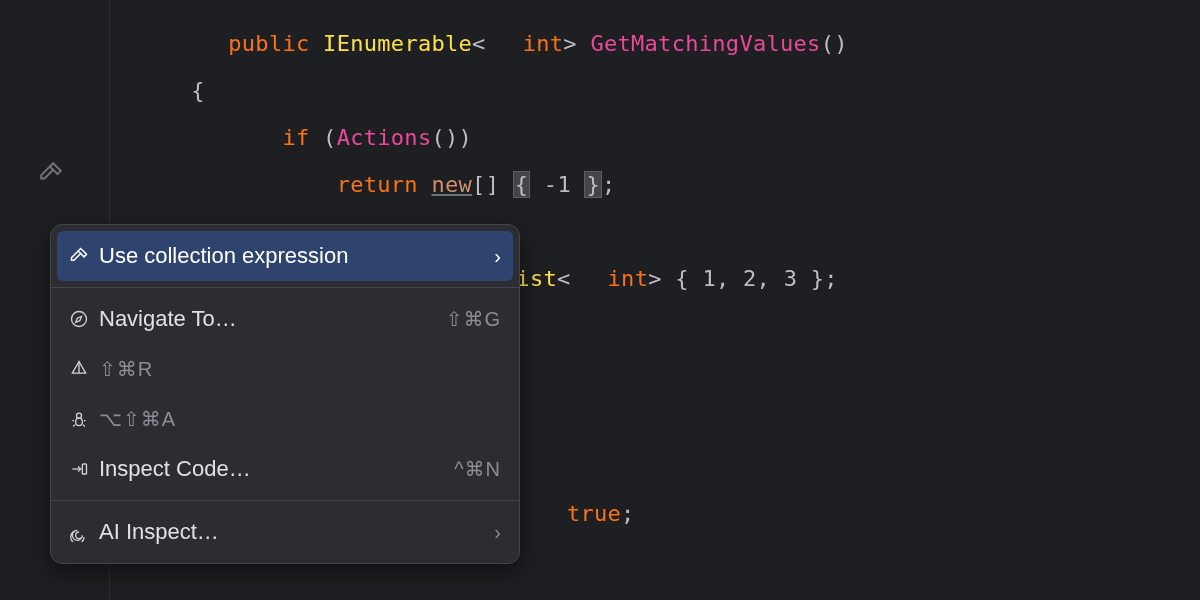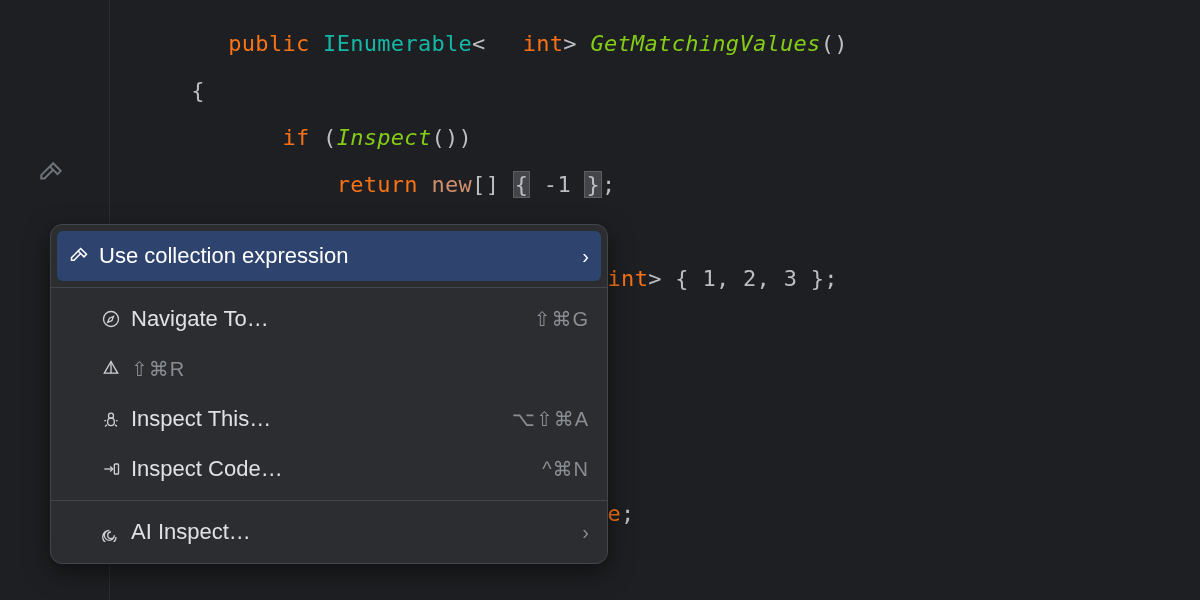--- a/index.html
+++ b/index.html
@@ -28,48 +28,47 @@
   }
   .code-area {
     position: absolute;
     left: 110px;
     top: 20px;
     white-space: pre;
     line-height: 47px;
     letter-spacing: 0.3px;
   }
   .kw { color: #f97316; margin-left: 37px; }
-  .type { color: #14b8a6; }
-  .method { color: #84cc16; font-style: italic; }
+  .type { color: #fde047; }
+  .method { color: #ec4899; }
   .punc { color: #bcbec4; }
-  .new-kw { color: #cf8e6d; text-decoration-color: #6f737a; }
+  .new-kw { color: #cf8e6d; text-decoration: underline; text-decoration-color: #6f737a; }
   .hl-brace { color: #bcbec4; }
   .hl-box { background: #43454a; border: 1px solid #5e5e60; padding: 0 1px; }
   .num { color: #bcbec4; }
 
   .popup {
     position: absolute;
     left: 50px;
     top: 224px;
-    width: 558px;
+    width: 470px;
     background: #2b2d30;
     border: 1px solid #43454a;
     border-radius: 12px;
     box-shadow: 0 8px 24px rgba(0,0,0,0.5);
     padding: 6px 0;
     font-family: -apple-system, BlinkMacSystemFont, 'Segoe UI', sans-serif;
   }
   .popup-item {
     display: flex;
     align-items: center;
     height: 50px;
     padding: 0 18px;
     color: #dfe1e5;
     font-size: 22px;
-    margin-left: 32px;
   }
   .popup-item.selected {
     background: #2e436e;
     border-radius: 6px;
     margin: 0 6px;
     padding: 0 12px;
   }
   .popup-item .ico {
     width: 30px;
     display: flex;
@@ -104,21 +103,21 @@
   <div class="gutter-icon">
     <svg width="26" height="26" viewBox="0 0 24 24" fill="none" stroke="currentColor" stroke-width="1.8">
       <path d="M14 3l7 7-3 3-7-7z"></path>
       <path d="M11 6L3 14v3h3l8-8"></path>
     </svg>
   </div>
 </div>
 
 <div class="code-area">      <span class="kw">public</span> <span class="type">IEnumerable</span><span class="punc">&lt;</span><span class="kw">int</span><span class="punc">&gt;</span> <span class="method">GetMatchingValues</span><span class="punc">()</span>
       <span class="punc">{</span>
-          <span class="kw">if</span> <span class="punc">(</span><span class="method">Inspect</span><span class="punc">())</span>
+          <span class="kw">if</span> <span class="punc">(</span><span class="method">Actions</span><span class="punc">())</span>
               <span class="kw">return</span> <span class="new-kw">new</span><span class="punc">[]</span> <span class="hl-box">{</span> <span class="num">-1</span> <span class="hl-box">}</span><span class="punc">;</span>
 
                              <span class="type">List</span><span class="punc">&lt;</span><span class="kw">int</span><span class="punc">&gt;</span> <span class="hl-brace">{</span> <span class="num">1, 2, 3</span> <span class="hl-brace">}</span><span class="punc">;</span>
 
 
 
 
                                <span class="kw">true</span><span class="punc">;</span>
 </div>
 
@@ -157,21 +156,20 @@
   </div>
 
   <div class="popup-item">
     <span class="ico">
       <svg width="20" height="20" viewBox="0 0 24 24" fill="none" stroke="currentColor" stroke-width="1.6">
         <circle cx="12" cy="8" r="3"></circle>
           <rect x="8" y="11" width="8" height="9" rx="4"></rect>
           <path d="M6 14h-2M20 14h-2M7 19l-2 2M17 19l2 2"></path>
       </svg>
     </span>
-    <span class="lbl">Inspect This…</span>
     <span class="shortcut">⌥⇧⌘A</span>
   </div>
 
   <div class="popup-item">
     <span class="ico">
       <svg width="20" height="20" viewBox="0 0 24 24" fill="none" stroke="currentColor" stroke-width="1.6">
         <path d="M4 12h10"></path>
           <path d="M11 9l3 3-3 3"></path>
           <rect x="16" y="6" width="5" height="12" rx="1"></rect>
       </svg>

